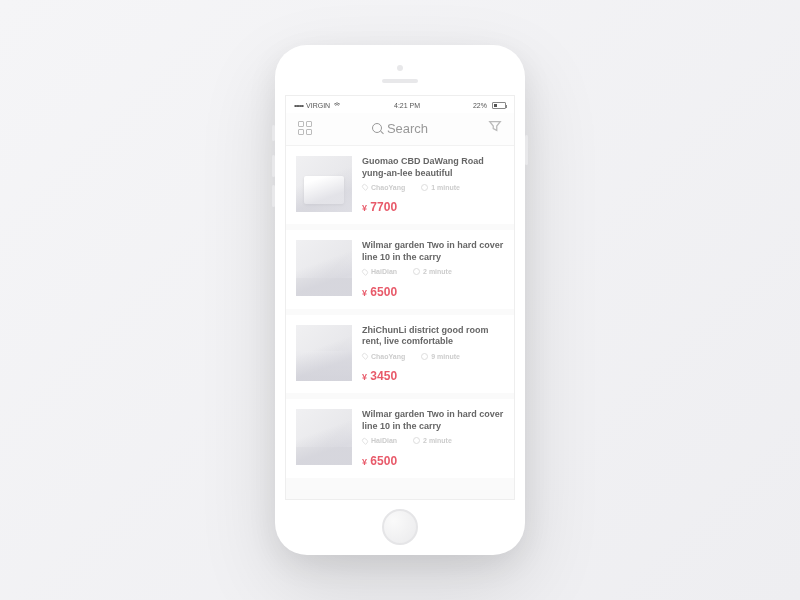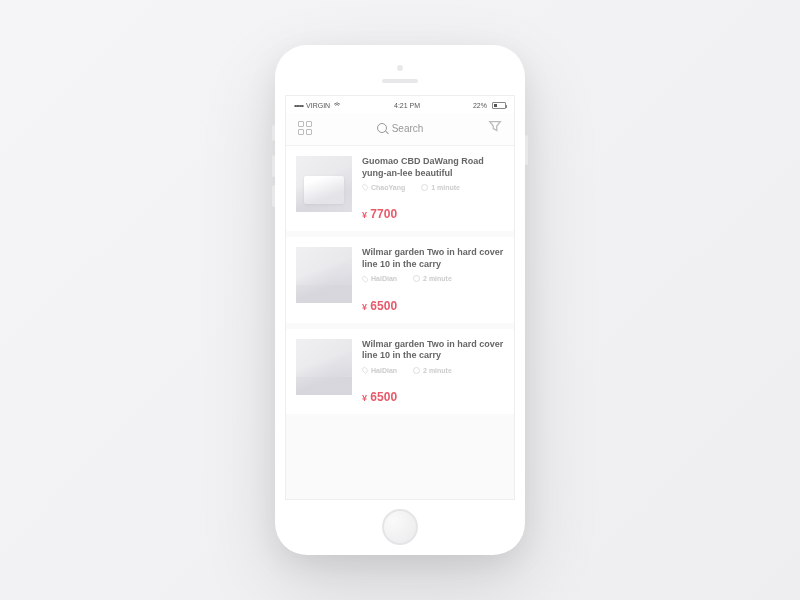--- a/index.html
+++ b/index.html
@@ -101,21 +101,21 @@
       border-bottom: 1px solid #f2f2f2;
     }
     .grid-icon {
       width: 14px; height: 14px;
       display: grid;
       grid-template-columns: 1fr 1fr;
       grid-template-rows: 1fr 1fr;
       gap: 2px;
     }
     .grid-icon span { border: 1px solid #bbb; border-radius: 1px; }
-    .search-center { display: flex; align-items: center; gap: 5px; color: #999; font-size: 10px; }
+    .search-center { display: flex; align-items: center; gap: 5px; color: #999; font-size: 13px; }
     .search-icon { width: 10px; height: 10px; border: 1.2px solid #999; border-radius: 50%; position: relative; }
     .search-icon::after { content:""; position:absolute; width:4px; height:1.2px; background:#999; bottom:-1px; right:-3px; transform:rotate(45deg); }
     .filter-icon svg { width: 14px; height: 14px; stroke: #bbb; fill: none; stroke-width: 1.5; }
     .list { flex: 1; overflow-y: auto; background: #fafafa; }
     .card {
       display: flex;
       background: #fff;
       margin-bottom: 6px;
       padding: 10px;
       gap: 10px;
@@ -141,21 +141,21 @@
     .info { flex: 1; display: flex; flex-direction: column; gap: 4px; }
     .title {
       font-size: 9px;
       color: #666;
       line-height: 1.3;
     }
     .meta { display: flex; gap: 16px; font-size: 7px; color: #ccc; align-items: center; }
     .meta-item { display: flex; align-items: center; gap: 3px; }
     .pin-icon { width: 6px; height: 8px; border: 0.8px solid #ddd; border-radius: 3px 3px 3px 0; transform: rotate(-45deg) scale(0.8); }
     .clock-icon { width: 7px; height: 7px; border: 0.8px solid #ddd; border-radius: 50%; }
-    .price { font-size: 12px; color: #e85a6a; margin-top: 12px; }
+    .price { font-size: 12px; color: #e85a6a; margin-top: 5px; }
     .price-symbol { font-size: 9px; }
     ::-webkit-scrollbar { display: none; }
   </style>
 </head>
 <body>
 
 <div class="phone">
   <div class="phone-camera"></div>
   <div class="phone-speaker"></div>
   <div class="side-btn mute"></div>
@@ -231,20 +231,37 @@
               </span>
             <span class="meta-item">
                 <span class="clock-icon"></span>
                 <span>2 minute</span>
               </span>
           </div>
           <div class="price"><span class="price-symbol">¥</span> <span>6500</span></div>
         </div>
       </div>
 
+      <div class="card">
+        <div class="thumb t3"></div>
+        <div class="info">
+          <div class="title">ZhiChunLi district good room rent, live comfortable</div>
+          <div class="meta">
+            <span class="meta-item">
+                <span class="pin-icon"></span>
+                <span>ChaoYang</span>
+              </span>
+            <span class="meta-item">
+                <span class="clock-icon"></span>
+                <span>9 minute</span>
+              </span>
+          </div>
+          <div class="price"><span class="price-symbol">¥</span> <span>3450</span></div>
+        </div>
+      </div>
 
       <div class="card">
         <div class="thumb t2"></div>
         <div class="info">
           <div class="title">Wilmar garden Two in hard cover line 10 in the carry</div>
           <div class="meta">
             <span class="meta-item">
                 <span class="pin-icon"></span>
                 <span>HaiDian</span>
               </span>

